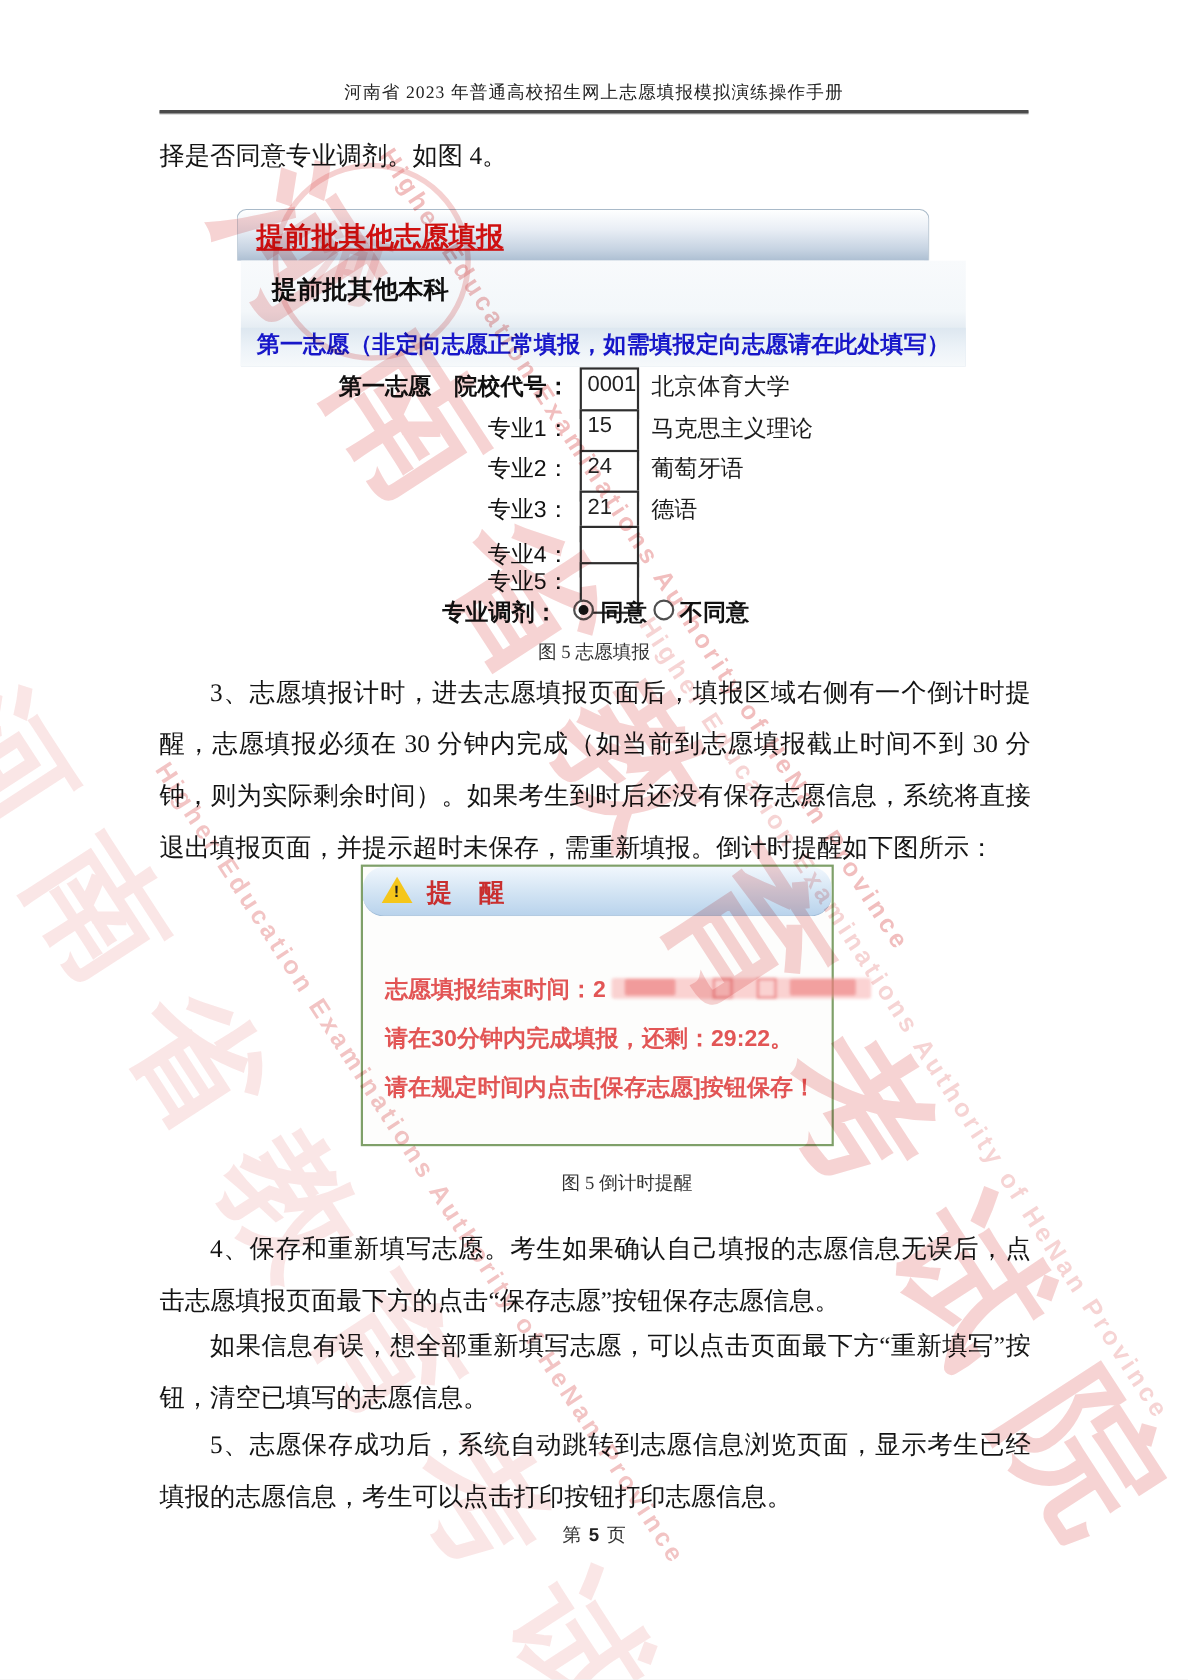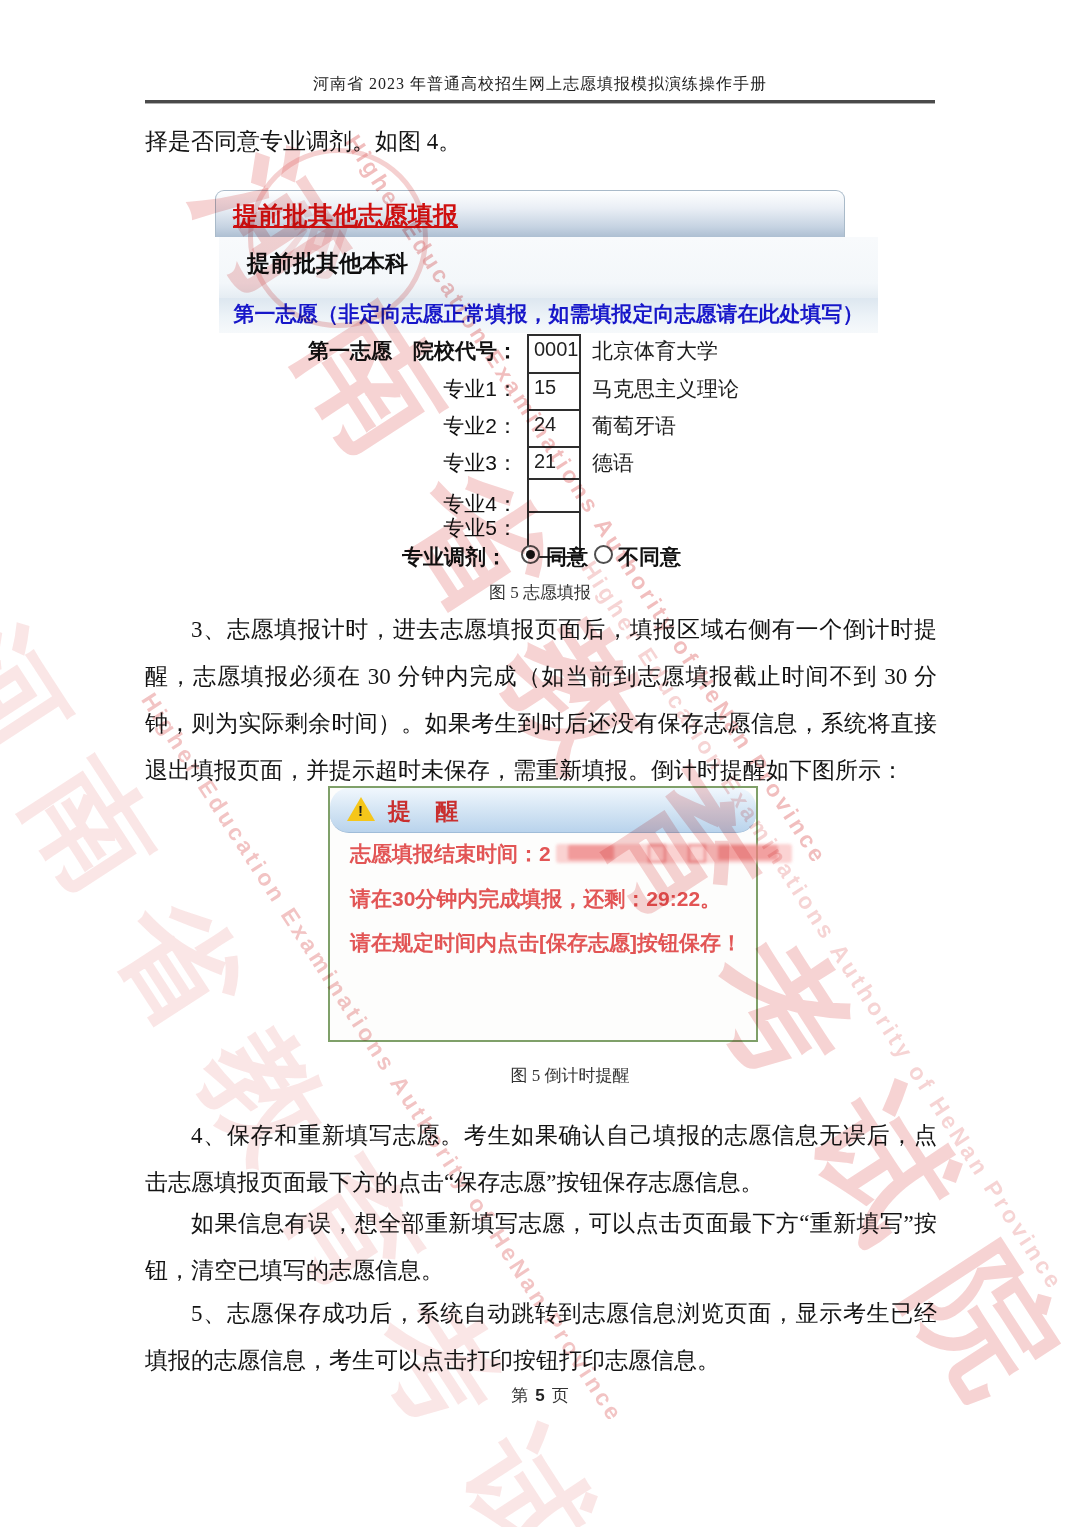--- a/index.html
+++ b/index.html
@@ -46,21 +46,21 @@
                 background:linear-gradient(180deg,#f1f7fd 0%,#d7e7f5 45%,#b9d3ec 100%);
                 border-bottom:1px solid #9fbcd8;border-radius:19px;}
   .warn-tri{position:absolute;left:17px;top:9px;width:0;height:0;
             border-left:14px solid transparent;border-right:14px solid transparent;
             border-bottom:24px solid #f5c61a;}
   .warn-tri::after{content:"!";position:absolute;left:-3px;top:5px;
                    font:bold 15px "Liberation Sans",sans-serif;color:#1c1c1c;}
   .alert-title{position:absolute;left:58px;top:8px;font:bold 23px "Liberation Sans","DejaVu Sans",sans-serif;
                color:#c92f2f;letter-spacing:9px;}
   .alert-line{position:absolute;left:20px;font:bold 21px "Liberation Sans","DejaVu Sans",sans-serif;
-              color:#e25555;white-space:nowrap;}
+              color:#e25555;white-space:nowrap;margin-top:45px;}
   .redact{display:inline-block;position:relative;width:236px;height:19px;margin-left:5px;vertical-align:-2px;
           background:rgba(246,162,162,.48);border-radius:3px;filter:blur(1.4px);}
   .redact::before{content:"";position:absolute;left:12px;top:1px;width:46px;height:15px;background:rgba(233,110,110,.55);border-radius:2px;}
   .redact::after{content:"";position:absolute;right:14px;top:1px;width:60px;height:15px;background:rgba(233,110,110,.5);border-radius:2px;}
   .redact i{position:absolute;top:0;width:14px;height:15px;border:2px solid rgba(226,85,85,.55);background:transparent;}
   .redact i:nth-child(1){left:92px;}
   .redact i:nth-child(2){left:132px;}
 
   
   .doc-footer{left:0;right:0;top:1384px;text-align:center;font-size:17px;color:#333;}

